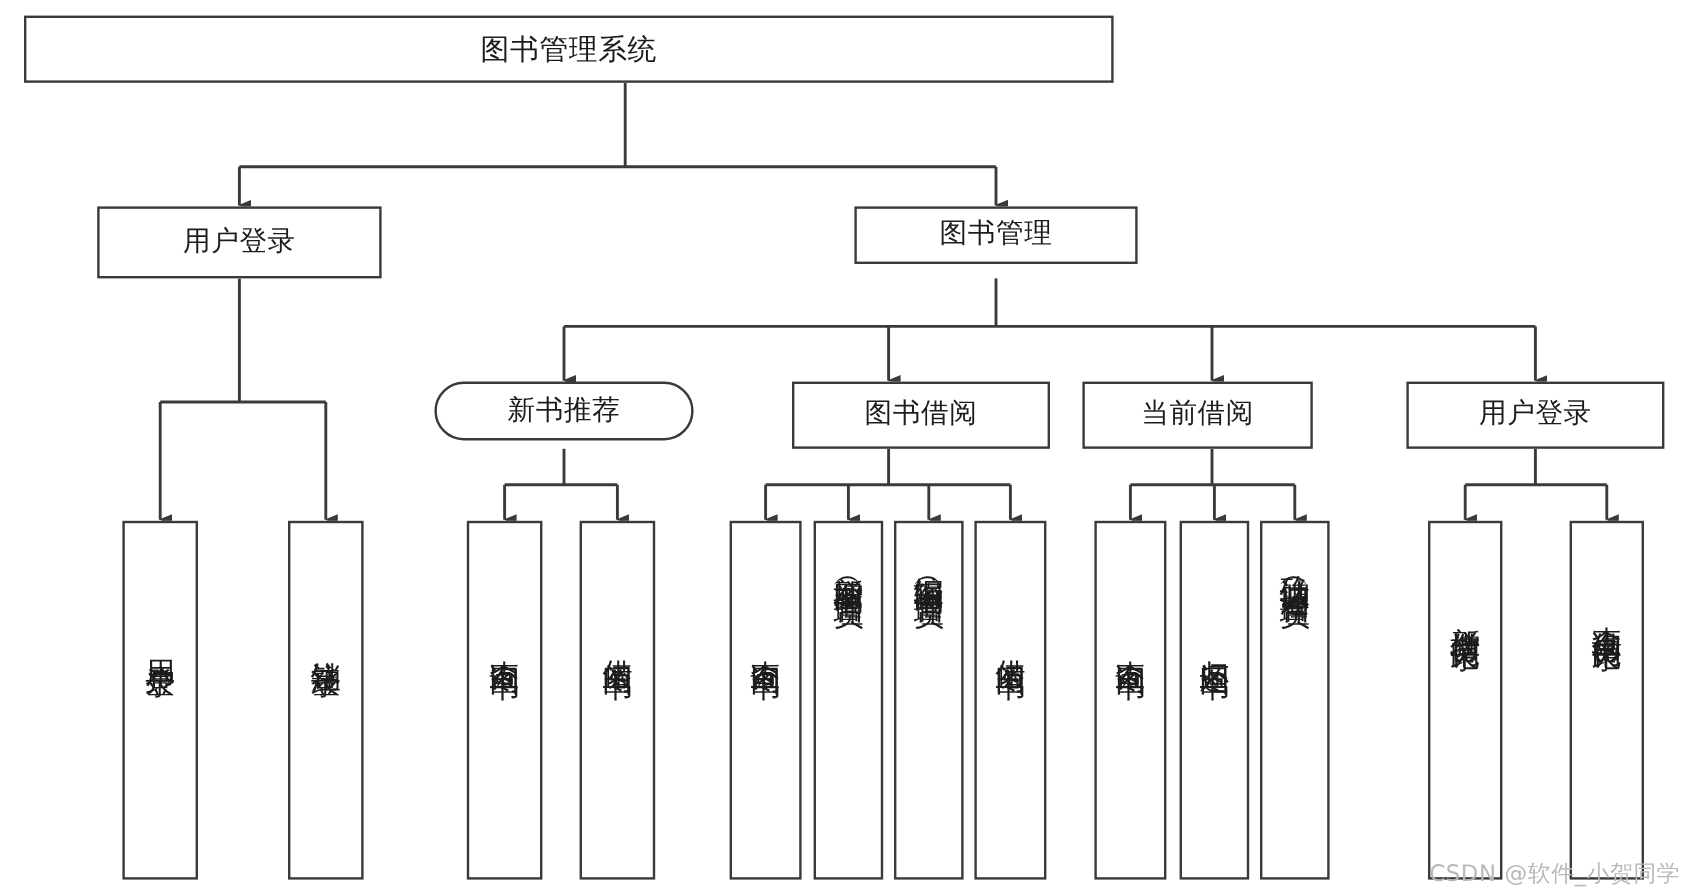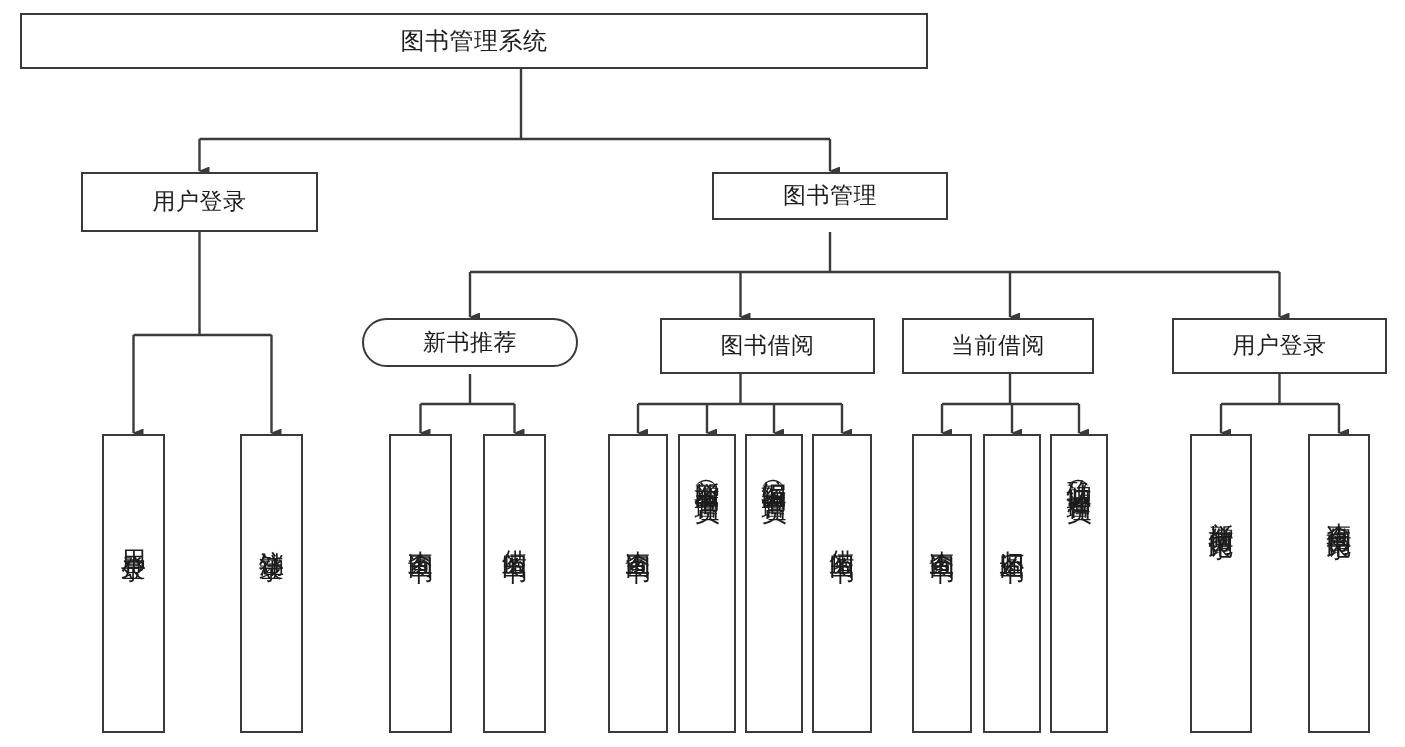--- a/index.html
+++ b/index.html
@@ -176,13 +176,14 @@
         <span class="node-label">确认归还（管理员）</span>
       </div>
       <div class="node vertical" style="left: 1190px; top: 434px; width: 62px; height: 299px; padding-top: 66px;">
         <span class="node-label">新增借阅记录</span>
       </div>
       <div class="node vertical" style="left: 1308px; top: 434px; width: 62px; height: 299px; padding-top: 66px;">
         <span class="node-label">查询借阅记录</span>
       </div>
     </div>
 
+  <div class="watermark" style="left:1191px; top:715px;">CSDN @软件_小贺同学</div>
 </div>
 
 </body></html>

